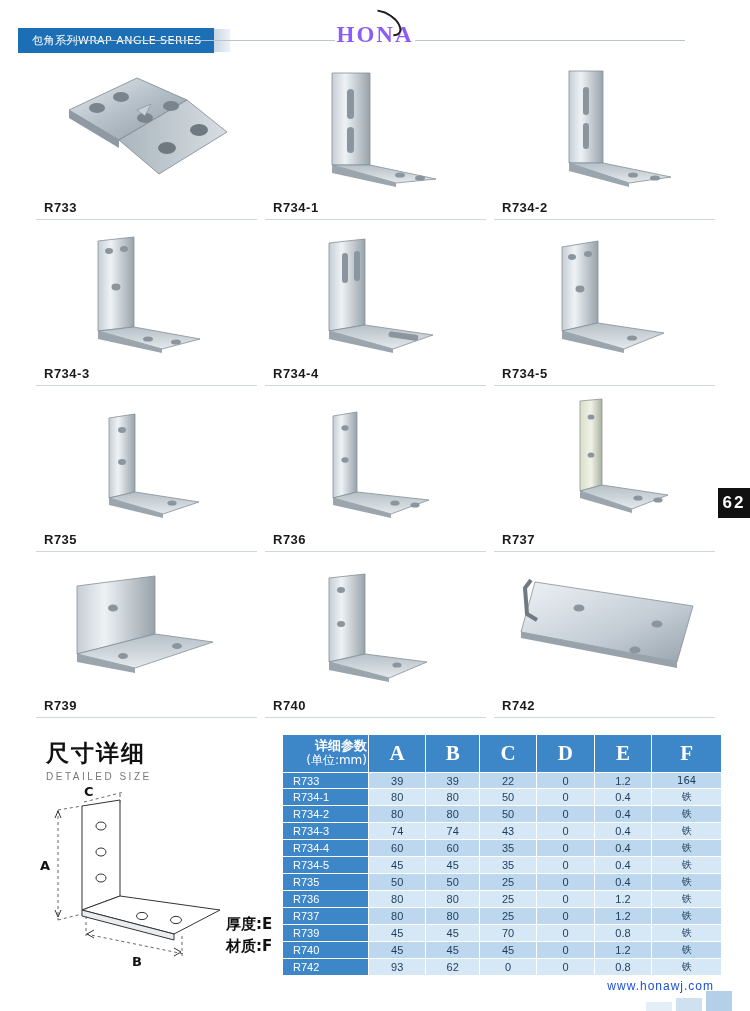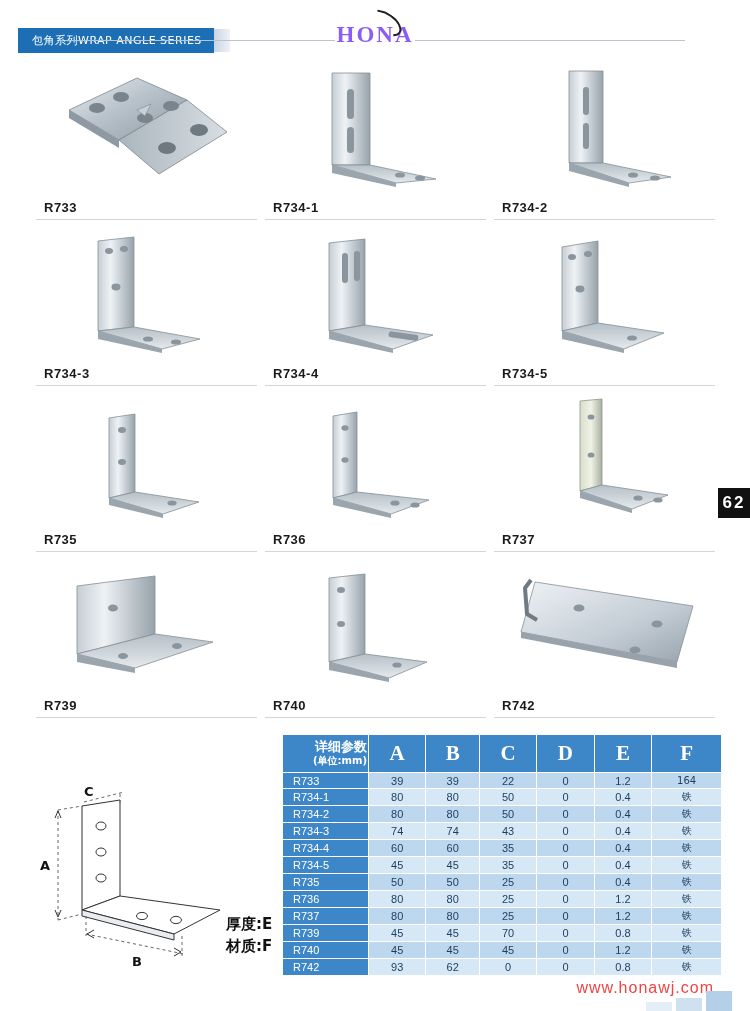--- a/index.html
+++ b/index.html
@@ -206,22 +206,22 @@
     font-family: "Liberation Serif", serif;
   }
   thead th.first {
     font-size: 13px;
     font-family: "DejaVu Sans", sans-serif;
     text-align: right;
     padding-left: 8px;
     line-height: 1.15;
   }
   thead th.first .unit {
-    font-size: 10px;
-    font-weight: bold;
+    font-size: 12px;
+    font-weight: normal;
     display: block;
   }
   tbody td {
     border: 1px solid #ffffff;
     height: 16px;
     font-size: 11px;
     text-align: center;
     color: #1b3d5c;
     background: #bcd7ee;
   }
@@ -249,22 +249,22 @@
     position: absolute;
     left: 0;
     bottom: 0;
     width: 750px;
     height: 34px;
   }
   .footer-url {
     position: absolute;
     right: 36px;
     top: 2px;
-    font-size: 16px;
-    color: #ef4444;
+    font-size: 12px;
+    color: #1d4ed8;
     letter-spacing: 1px;
     font-family: "Liberation Sans", sans-serif;
   }
   .footer-bars {
     position: absolute;
     right: 18px;
     bottom: 0;
     display: flex;
     gap: 4px;
     align-items: flex-end;
@@ -509,20 +509,24 @@
         <ellipse cx="128" cy="84" rx="5.5" ry="3.6" fill="#8b959d"></ellipse>
       </svg>
     </div>
     <div class="code">R742</div>
   </div>
 
 </div>
 
 <div class="bottom">
 
+  <div class="size-title">
+    <div class="cn">尺寸详细</div>
+    <div class="en">DETAILED SIZE</div>
+  </div>
 
   <div class="diagram">
     <svg width="240" height="185" viewBox="0 0 240 185">
 
       <polygon points="58,22 96,16 96,112 58,126" fill="#ffffff" stroke="#333" stroke-width="1"></polygon>
 
       <polygon points="58,126 96,112 196,126 150,150" fill="#ffffff" stroke="#333" stroke-width="1"></polygon>
 
       <polygon points="58,126 58,132 150,156 150,150" fill="#e9edf0" stroke="#333" stroke-width="1"></polygon>
 

